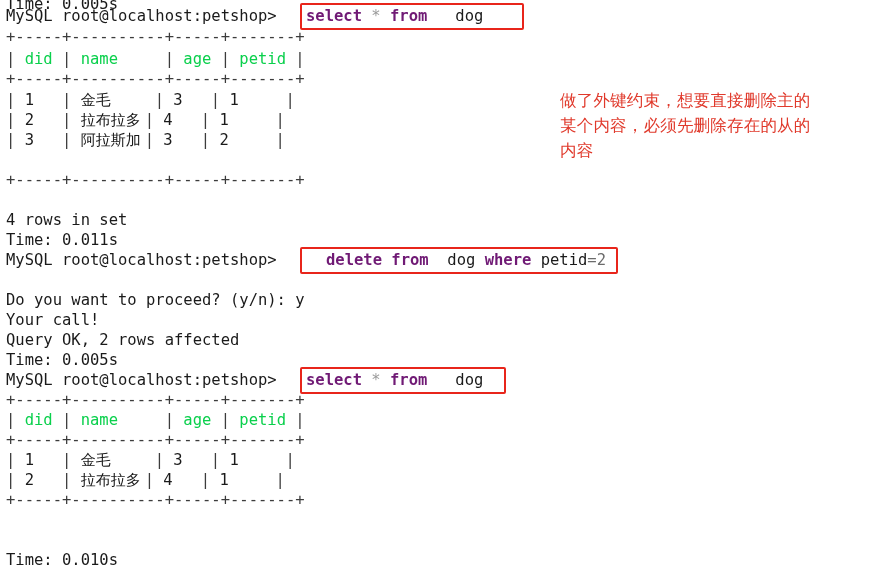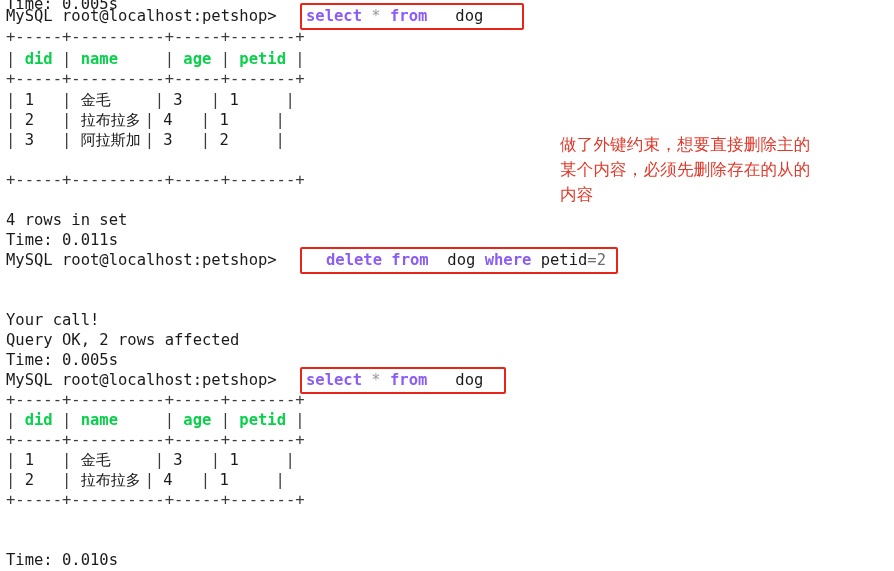--- a/index.html
+++ b/index.html
@@ -26,35 +26,35 @@
     left: 6px;
     height: 20px;
     line-height: 20px;
     font-size: 15.5px;
     letter-spacing: 0px;
     white-space: pre;
     color: #1a1a1a;
     font-family: "DejaVu Sans Mono", "Liberation Mono", monospace;
   }
   .kw {
-    color: #8b5cf6;
+    color: #701a75;
     font-weight: bold;
   }
   .star {
     color: #9a9a9a;
   }
   .plain {
     color: #1a1a1a;
   }
   .num {
     color: #6b6b6b;
   }
   .hdr {
     color: #0ad04c;
-    font-weight: bold;
+    font-weight: normal;
   }
   .sep {
     color: #3c3c3c;
   }
   .cjk {
     font-family: Liberation Serif, serif;
     font-size: 15px;
   }
   .redbox {
     position: absolute;
@@ -105,20 +105,21 @@
 
   <div class="line sep" style="top:170px;">+-----+----------+-----+-------+</div>
 
   <div class="line" style="top:210px;">4 rows in set</div>
   <div class="line" style="top:230px;">Time: 0.011s</div>
 
   <div class="line" style="top:250px;"><span>MySQL root@localhost:petshop&gt;</span></div>
   <div class="cmdtext" style="left:306px; top:250px;margin-left:20px;"><span class="kw">delete from</span><span class="plain">  </span><span class="plain">dog</span><span class="plain"> </span><span class="kw">where</span><span class="plain"> </span><span class="plain">petid</span><span class="num">=</span><span class="num">2</span></div>
   <div class="redbox" style="left:300px; top:247px; width:318px; height:27px;"></div>
 
+  <div class="line" style="top:290px;">Do you want to proceed? (y/n): y</div>
   <div class="line" style="top:310px;">Your call!</div>
   <div class="line" style="top:330px;">Query OK, 2 rows affected</div>
   <div class="line" style="top:350px;">Time: 0.005s</div>
 
   <div class="line" style="top:370px;"><span>MySQL root@localhost:petshop&gt;</span></div>
   <div class="cmdtext" style="left:306px; top:370px;"><span class="kw">select</span><span class="plain"> </span><span class="star">*</span><span class="plain"> </span><span class="kw">from</span><span class="plain">   </span><span class="plain">dog</span></div>
   <div class="redbox" style="left:300px; top:367px; width:206px; height:27px;"></div>
 
   <div class="line sep" style="top:390px;">+-----+----------+-----+-------+</div>
   <div class="line" style="top:410px;"><span class="sep">| </span><span class="hdr">did</span><span class="sep"> | </span><span class="hdr">name</span><span class="sep">     | </span><span class="hdr">age</span><span class="sep"> | </span><span class="hdr">petid</span><span class="sep"> |</span></div>
@@ -126,17 +127,17 @@
 
   <div class="line" style="top:450px;"><span class="sep">| </span><span>1</span><span class="sep">   | </span><span class="cjk">金毛</span><span class="sep" style="margin-left:44px;">| </span><span>3</span><span class="sep">   | </span><span>1</span><span class="sep">     |</span></div>
 
   <div class="line" style="top:470px;"><span class="sep">| </span><span>2</span><span class="sep">   | </span><span class="cjk">拉布拉多</span><span class="sep" style="margin-left:4px;">| </span><span>4</span><span class="sep">   | </span><span>1</span><span class="sep">     |</span></div>
 
   <div class="line sep" style="top:490px;">+-----+----------+-----+-------+</div>
 
   <div class="line" style="top:530px;margin-top:44px;">2 rows in set</div>
   <div class="line" style="top:550px;">Time: 0.010s</div>
 
-  <div class="annotation" style="left:560px; top:88px; width:330px;margin-top:44px;">做了外键约束，想要直接删除主的
+  <div class="annotation" style="left:560px; top:88px; width:330px;">做了外键约束，想要直接删除主的
 某个内容，必须先删除存在的从的
 内容</div>
 
 </div>
 
 </body></html>

